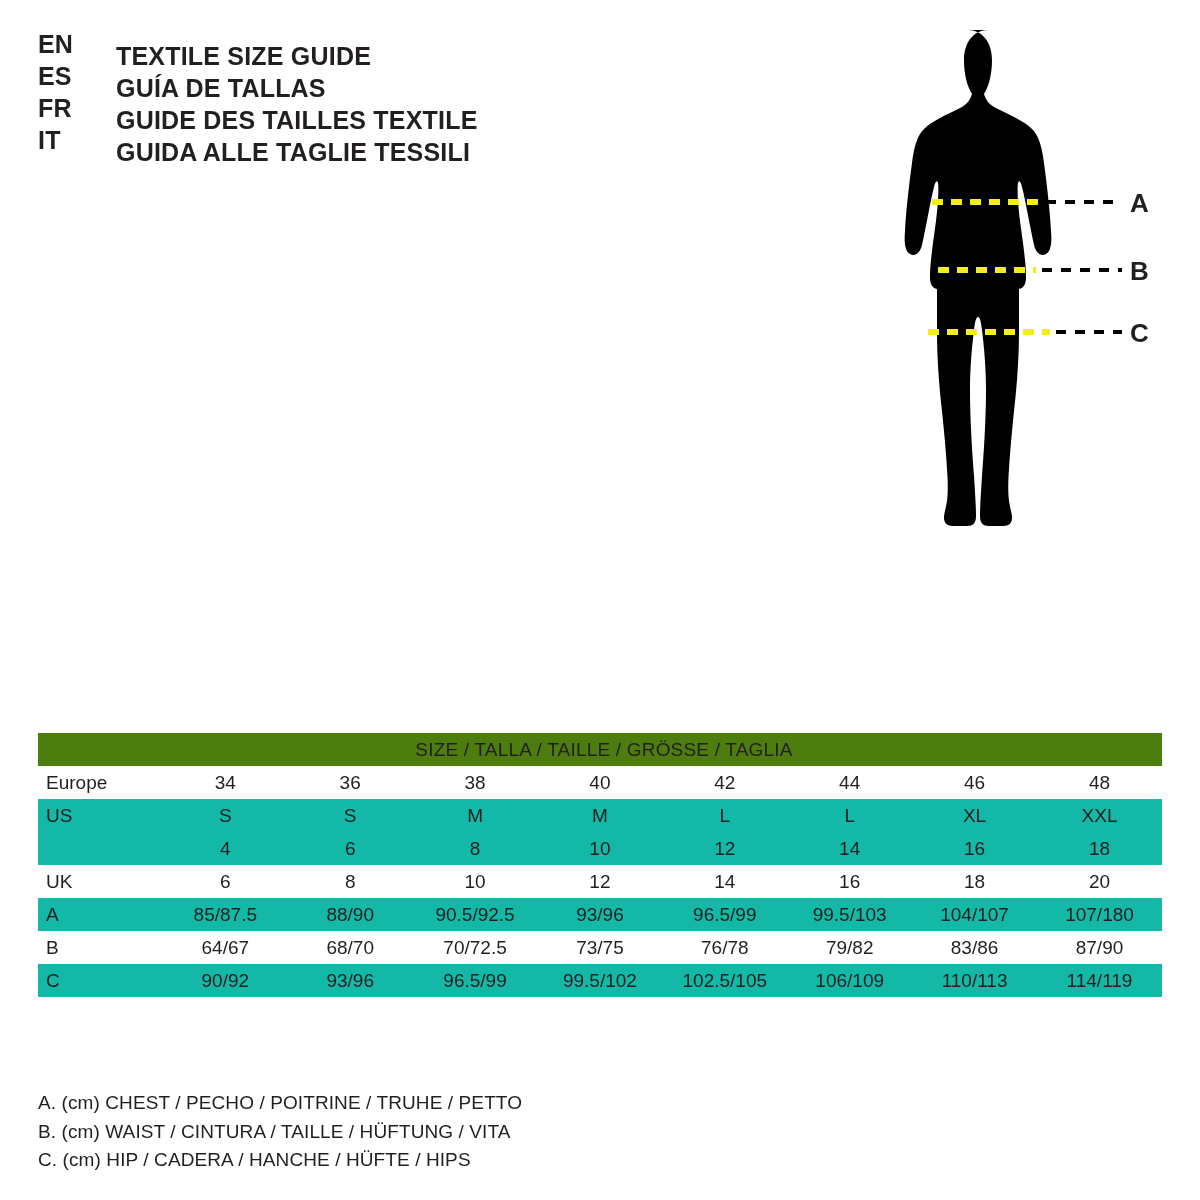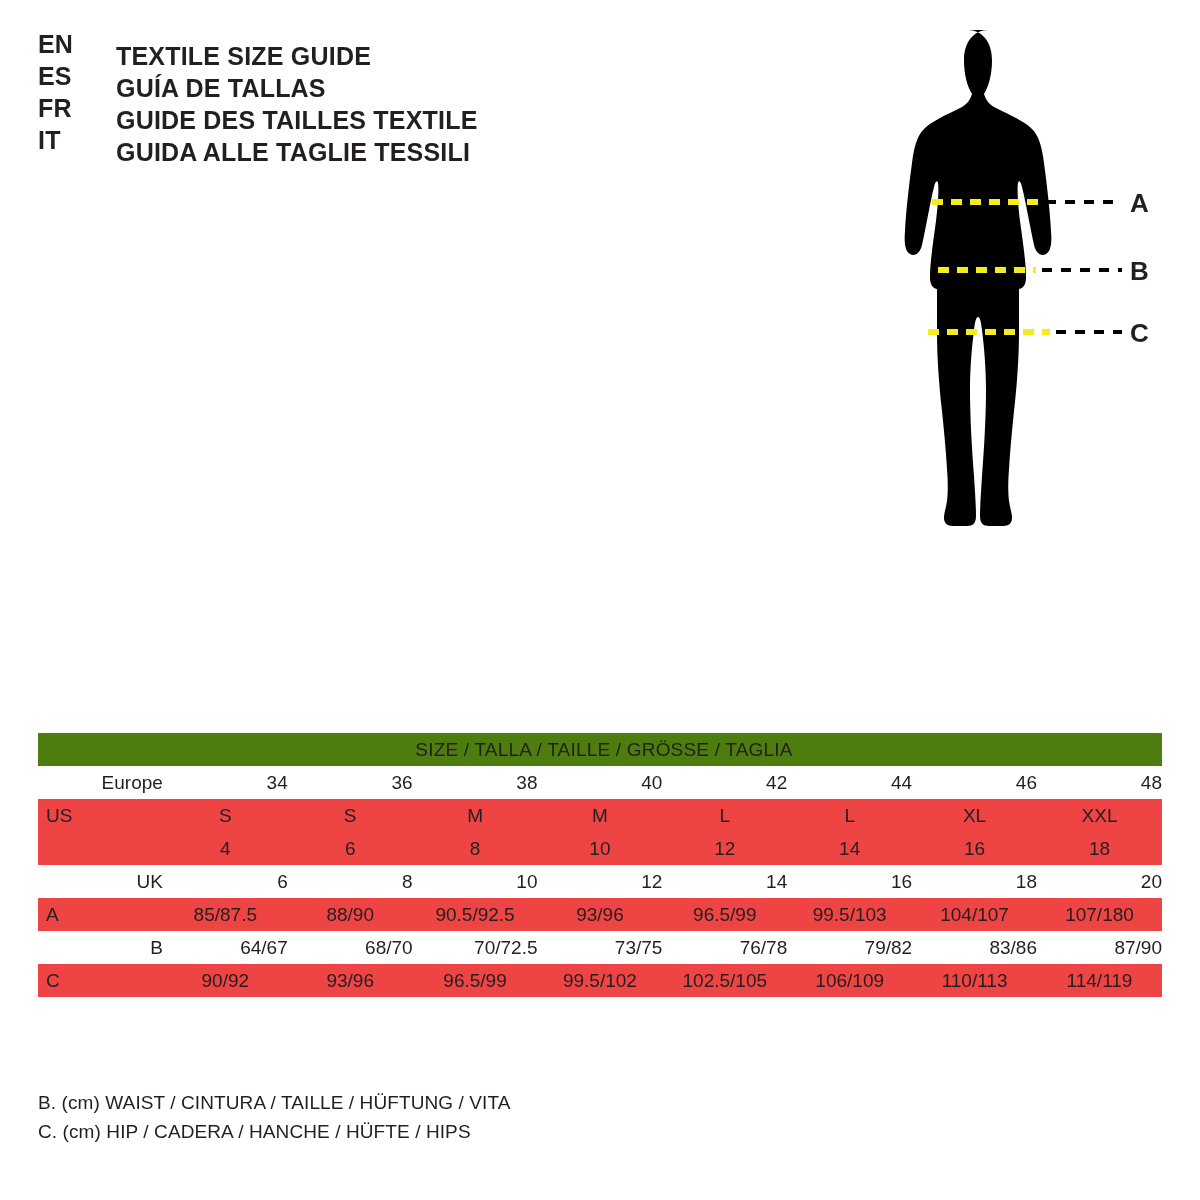--- a/index.html
+++ b/index.html
@@ -89,22 +89,22 @@
     color: #231f20;
   }
   .row-head {
     background: #4d7c0f;
     font-weight: bold;
     text-align: center;
     padding-left: 8px !important;
     font-size: 19px;
     letter-spacing: 0.2px;
   }
-  tr.shade td { background: #ef4444; }
-  tr.plain td { background: #ffffff; text-align: right; }
+  tr.shade td { background: #14b8a6; }
+  tr.plain td { background: #ffffff; }
   td.rowlabel {
     text-align: left;
     padding-left: 8px !important;
     width: 186px;
   }
   td.cell {
     text-align: center;
   }
 
   
@@ -305,15 +305,16 @@
         <td class="cell">102.5/105</td>
         <td class="cell">106/109</td>
         <td class="cell">110/113</td>
         <td class="cell">114/119</td>
       </tr>
     </tbody>
   </table>
 </div>
 
 <div id="legend">
+  <div class="legend-row">A. (cm) CHEST / PECHO / POITRINE / TRUHE / PETTO</div>
   <div class="legend-row">B. (cm) WAIST / CINTURA / TAILLE / HÜFTUNG / VITA</div>
   <div class="legend-row">C. (cm) HIP / CADERA / HANCHE / HÜFTE / HIPS</div>
 </div>
 
 </body></html>

